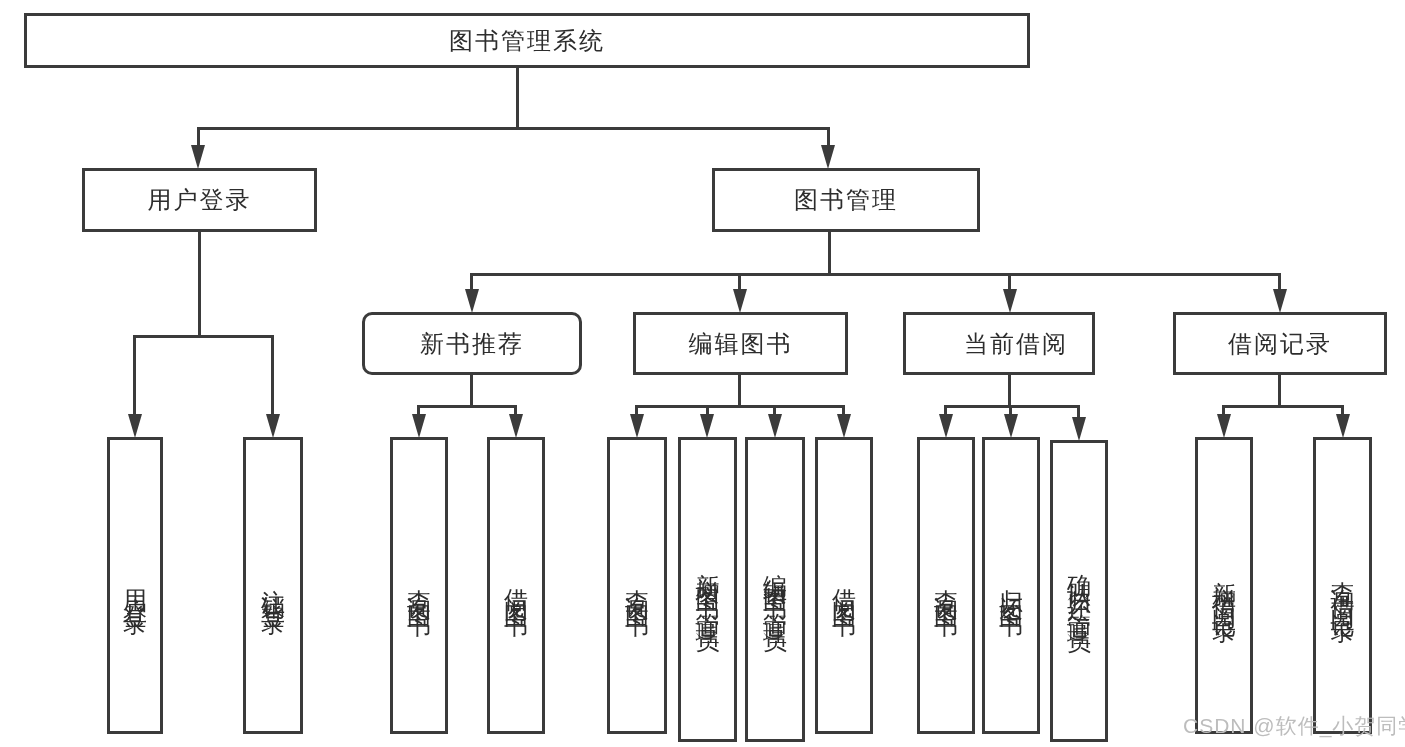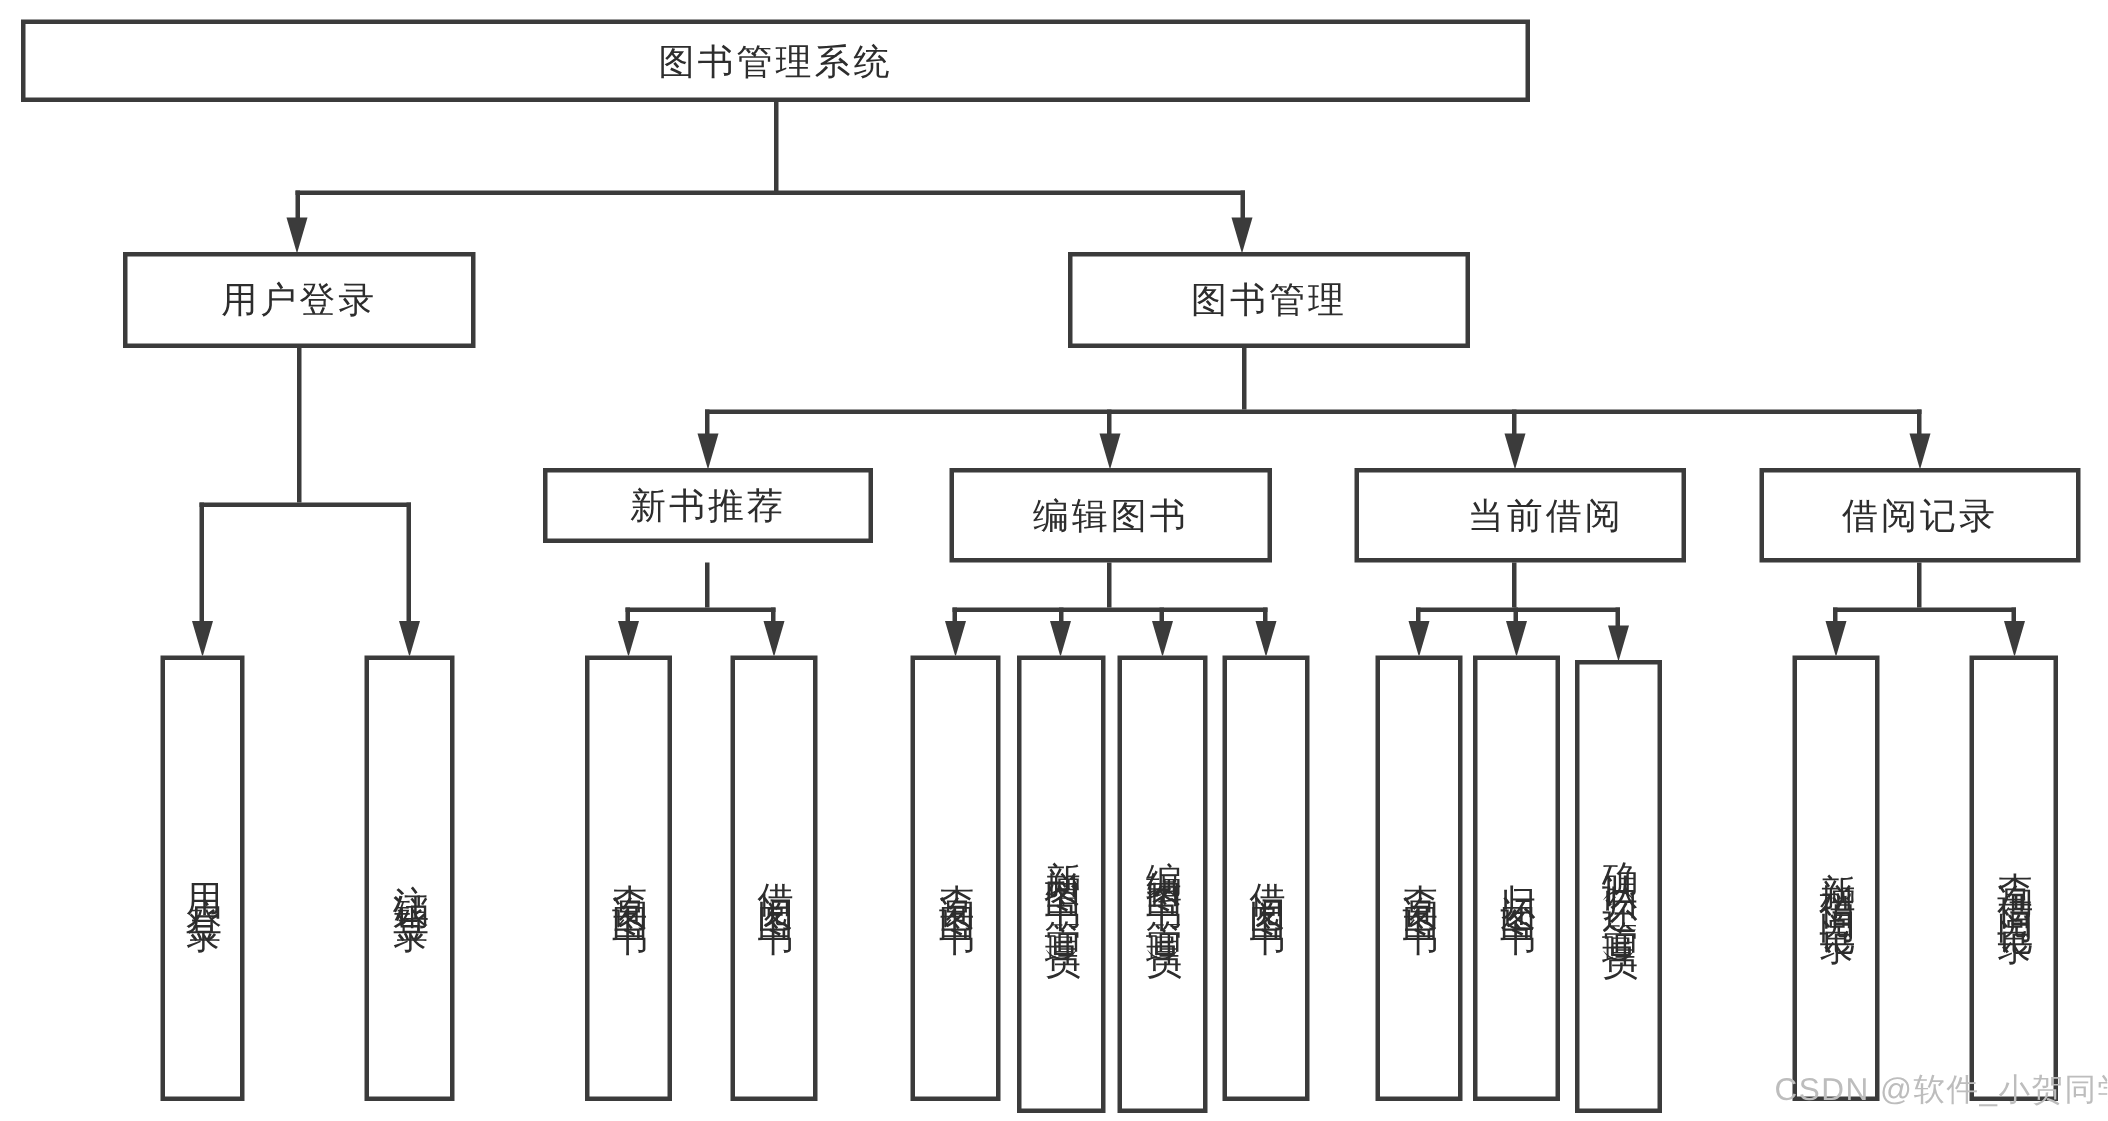--- a/index.html
+++ b/index.html
@@ -61,21 +61,21 @@
     letter-spacing: 1px;
     z-index: 10;
     white-space: nowrap;
   }
 </style>
 </head>
 <body>
 
 <div id="canvas" style="--line: #3b3b3b; --text: #2d2d2d; background: rgb(255, 255, 255);">
 
-  <div class="box" style="left:14px; top:13px; width:1006px; height:55px;">图书管理系统</div>
+  <div class="box" style="left:24px; top:13px; width:1006px; height:55px;">图书管理系统</div>
 
   <div class="vline" style="left:516px; top:68px; height:60px;"></div>
   <div class="hline" style="left:197px; top:127px; width:633px;"></div>
   <div class="vline" style="left:197px; top:127px; height:24px;"></div>
   <div class="vline" style="left:827px; top:127px; height:24px;"></div>
   <div class="arrow" style="left:191px; top:145px;"></div>
   <div class="arrow" style="left:821px; top:145px;"></div>
 
   <div class="box" style="left:82px; top:168px; width:235px; height:64px;">用户登录</div>
   <div class="box" style="left:712px; top:168px; width:268px; height:64px;">图书管理</div>
@@ -91,23 +91,23 @@
   <div class="hline" style="left:470px; top:273px; width:811px;"></div>
   <div class="vline" style="left:470px; top:273px; height:20px;"></div>
   <div class="vline" style="left:738px; top:273px; height:20px;"></div>
   <div class="vline" style="left:1008px; top:273px; height:20px;"></div>
   <div class="vline" style="left:1278px; top:273px; height:20px;"></div>
   <div class="arrow" style="left:465px; top:289px;"></div>
   <div class="arrow" style="left:733px; top:289px;"></div>
   <div class="arrow" style="left:1003px; top:289px;"></div>
   <div class="arrow" style="left:1273px; top:289px;"></div>
 
-  <div class="box" style="left:362px; top:312px; width:220px; height:50px;">新书推荐</div>
+  <div class="box" style="left:362px; top:312px; width:220px; height:63px;border-radius:10px;">新书推荐</div>
   <div class="box" style="left:633px; top:312px; width:215px; height:63px;">编辑图书</div>
-  <div class="box" style="left:903px; top:312px; width:221px; height:63px;padding-left:34px;">当前借阅</div>
+  <div class="box" style="left:903px; top:312px; width:192px; height:63px;padding-left:34px;">当前借阅</div>
   <div class="box" style="left:1173px; top:312px; width:214px; height:63px;">借阅记录</div>
 
   <div class="vline" style="left:470px; top:375px; height:30px;"></div>
   <div class="hline" style="left:417px; top:405px; width:100px;"></div>
   <div class="vline" style="left:417px; top:405px; height:12px;"></div>
   <div class="vline" style="left:514px; top:405px; height:12px;"></div>
   <div class="arrow" style="left:412px; top:414px;"></div>
   <div class="arrow" style="left:509px; top:414px;"></div>
 
   <div class="vline" style="left:738px; top:375px; height:30px;"></div>

